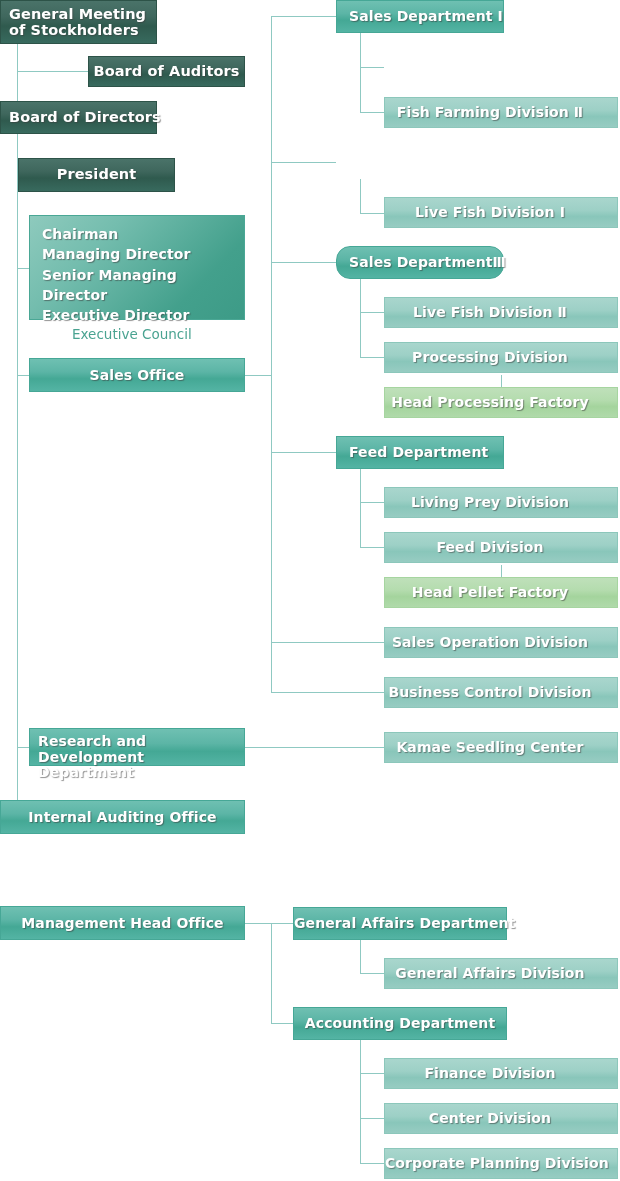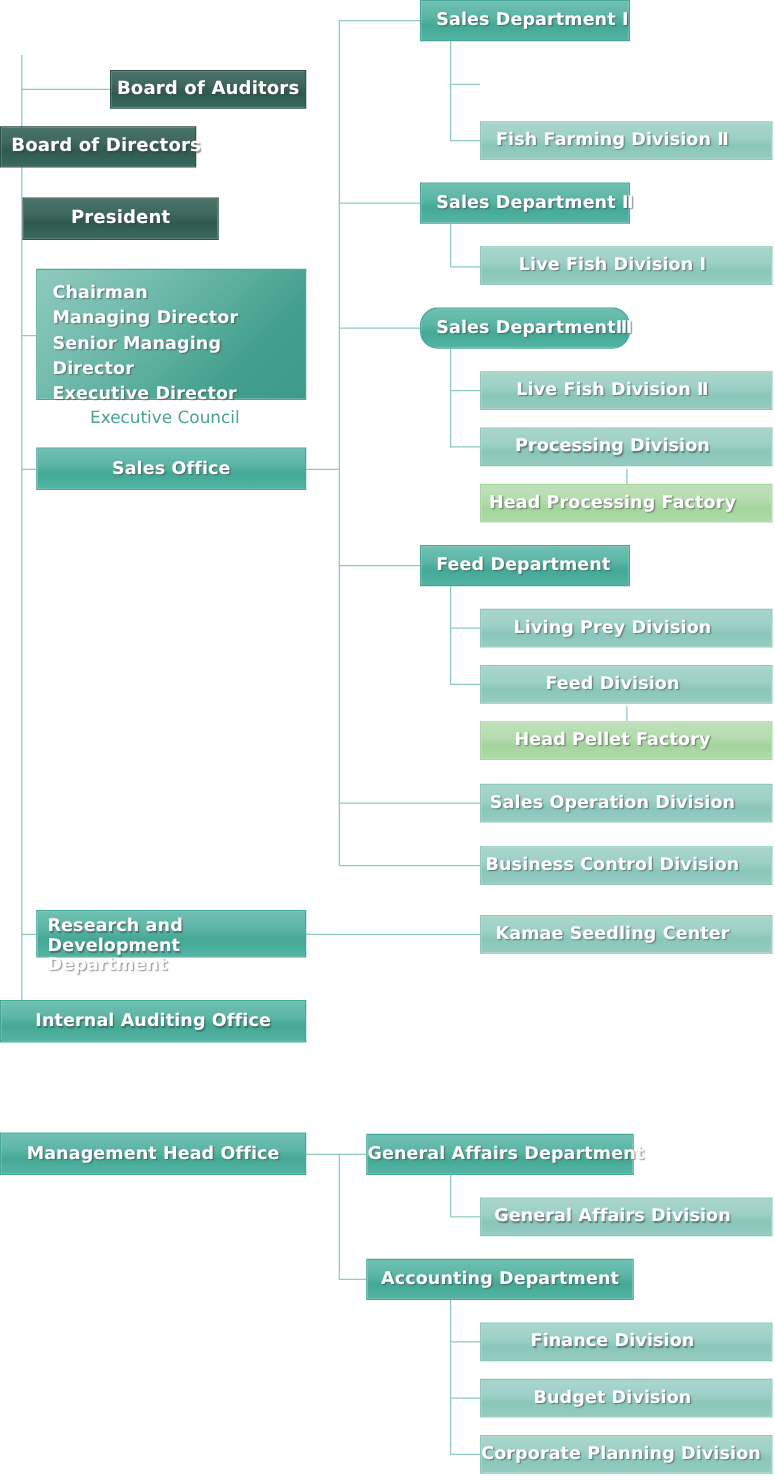--- a/index.html
+++ b/index.html
@@ -136,20 +136,24 @@
   <div class="ln h" style="left:245px;top:923px;width:48px;"></div>
   <div class="ln v" style="left:271px;top:923px;height:100px;"></div>
   <div class="ln h" style="left:271px;top:1023px;width:22px;"></div>
   <div class="ln v" style="left:360px;top:940px;height:33px;"></div>
   <div class="ln h" style="left:360px;top:973px;width:24px;"></div>
   <div class="ln v" style="left:360px;top:1040px;height:123px;"></div>
   <div class="ln h" style="left:360px;top:1073px;width:24px;"></div>
   <div class="ln h" style="left:360px;top:1118px;width:24px;"></div>
   <div class="ln h" style="left:360px;top:1163px;width:24px;"></div>
 
+  <div class="box dark two-line al-left pl8" style="left:0px;top:0px;width:157px;height:44px;">
+    <span class="lbl">General Meeting
+of Stockholders</span>
+  </div>
 
   <div class="box dark al-center" style="left:88px;top:56px;width:157px;height:31px;">
     <span class="lbl al-center" style="text-align:center;">Board of Auditors</span>
   </div>
 
   <div class="box dark al-left pl8" style="left:0px;top:101px;width:157px;height:33px;">
     <span class="lbl">Board of Directors</span>
   </div>
 
   <div class="box dark al-center" style="left:0px;top:158px;width:157px;height:34px;margin-left:18px;">
@@ -183,23 +187,20 @@
 
   <div class="box med al-left pl12" style="left:336px;top:0px;width:168px;height:33px;">
     <span class="lbl">Sales Department Ⅰ</span>
   </div>
 
 
   <div class="box lite al-center pr22" style="left:384px;top:97px;width:234px;height:31px;">
     <span class="lbl" style="text-align:center;">Fish Farming Division Ⅱ</span>
   </div>
 
-  <div class="box med al-left pl12" style="left:336px;top:146px;width:168px;height:33px;">
-    <span class="lbl">Sales Department Ⅱ</span>
-  </div>
 
   <div class="box lite al-center pr22" style="left:384px;top:197px;width:234px;height:31px;">
     <span class="lbl" style="text-align:center;">Live Fish Division Ⅰ</span>
   </div>
 
   <div class="box med al-left pl12" style="left:336px;top:246px;width:168px;height:33px;border-radius:14px;">
     <span class="lbl">Sales DepartmentⅢ</span>
   </div>
 
   <div class="box lite al-center pr22" style="left:384px;top:297px;width:234px;height:31px;">
@@ -252,20 +253,20 @@
 
   <div class="box med al-center" style="left:293px;top:1007px;width:214px;height:33px;">
     <span class="lbl" style="text-align:center;">Accounting Department</span>
   </div>
 
   <div class="box lite al-center pr22" style="left:384px;top:1058px;width:234px;height:31px;">
     <span class="lbl" style="text-align:center;">Finance Division</span>
   </div>
 
   <div class="box lite al-center pr22" style="left:384px;top:1103px;width:234px;height:31px;">
-    <span class="lbl" style="text-align:center;">Budget Division</span>
+    <span class="lbl" style="text-align:center;">Center Division</span>
   </div>
 
   <div class="box lite al-center pr22" style="left:384px;top:1148px;width:234px;height:31px;">
     <span class="lbl" style="text-align:right;">Corporate Planning Division</span>
   </div>
 
 </div>
 
 </body></html>

